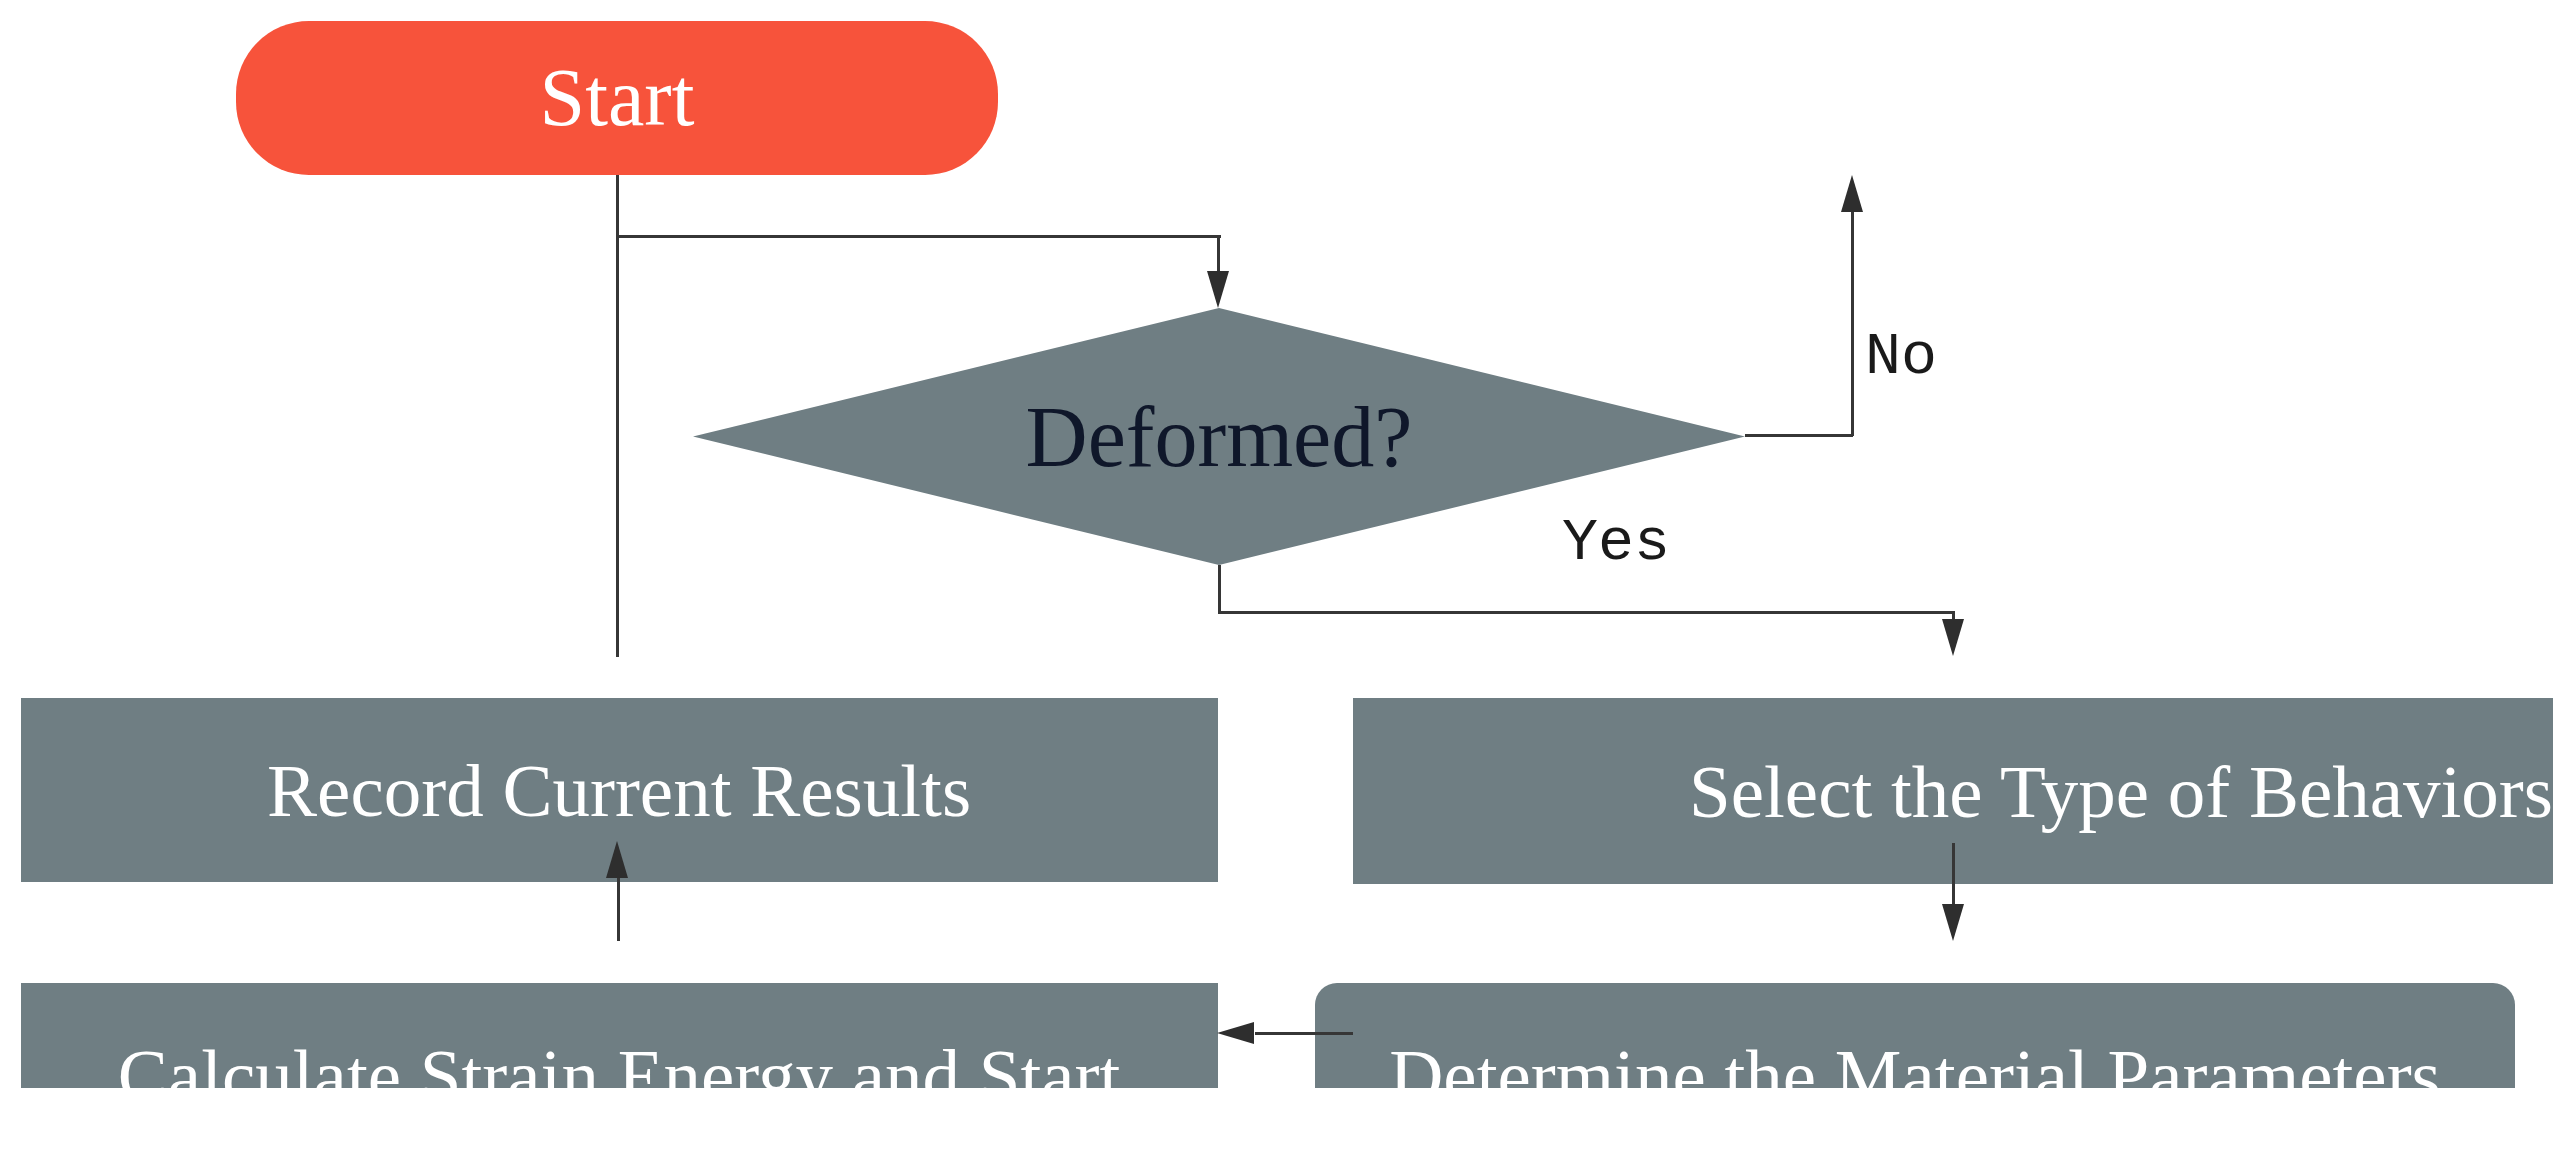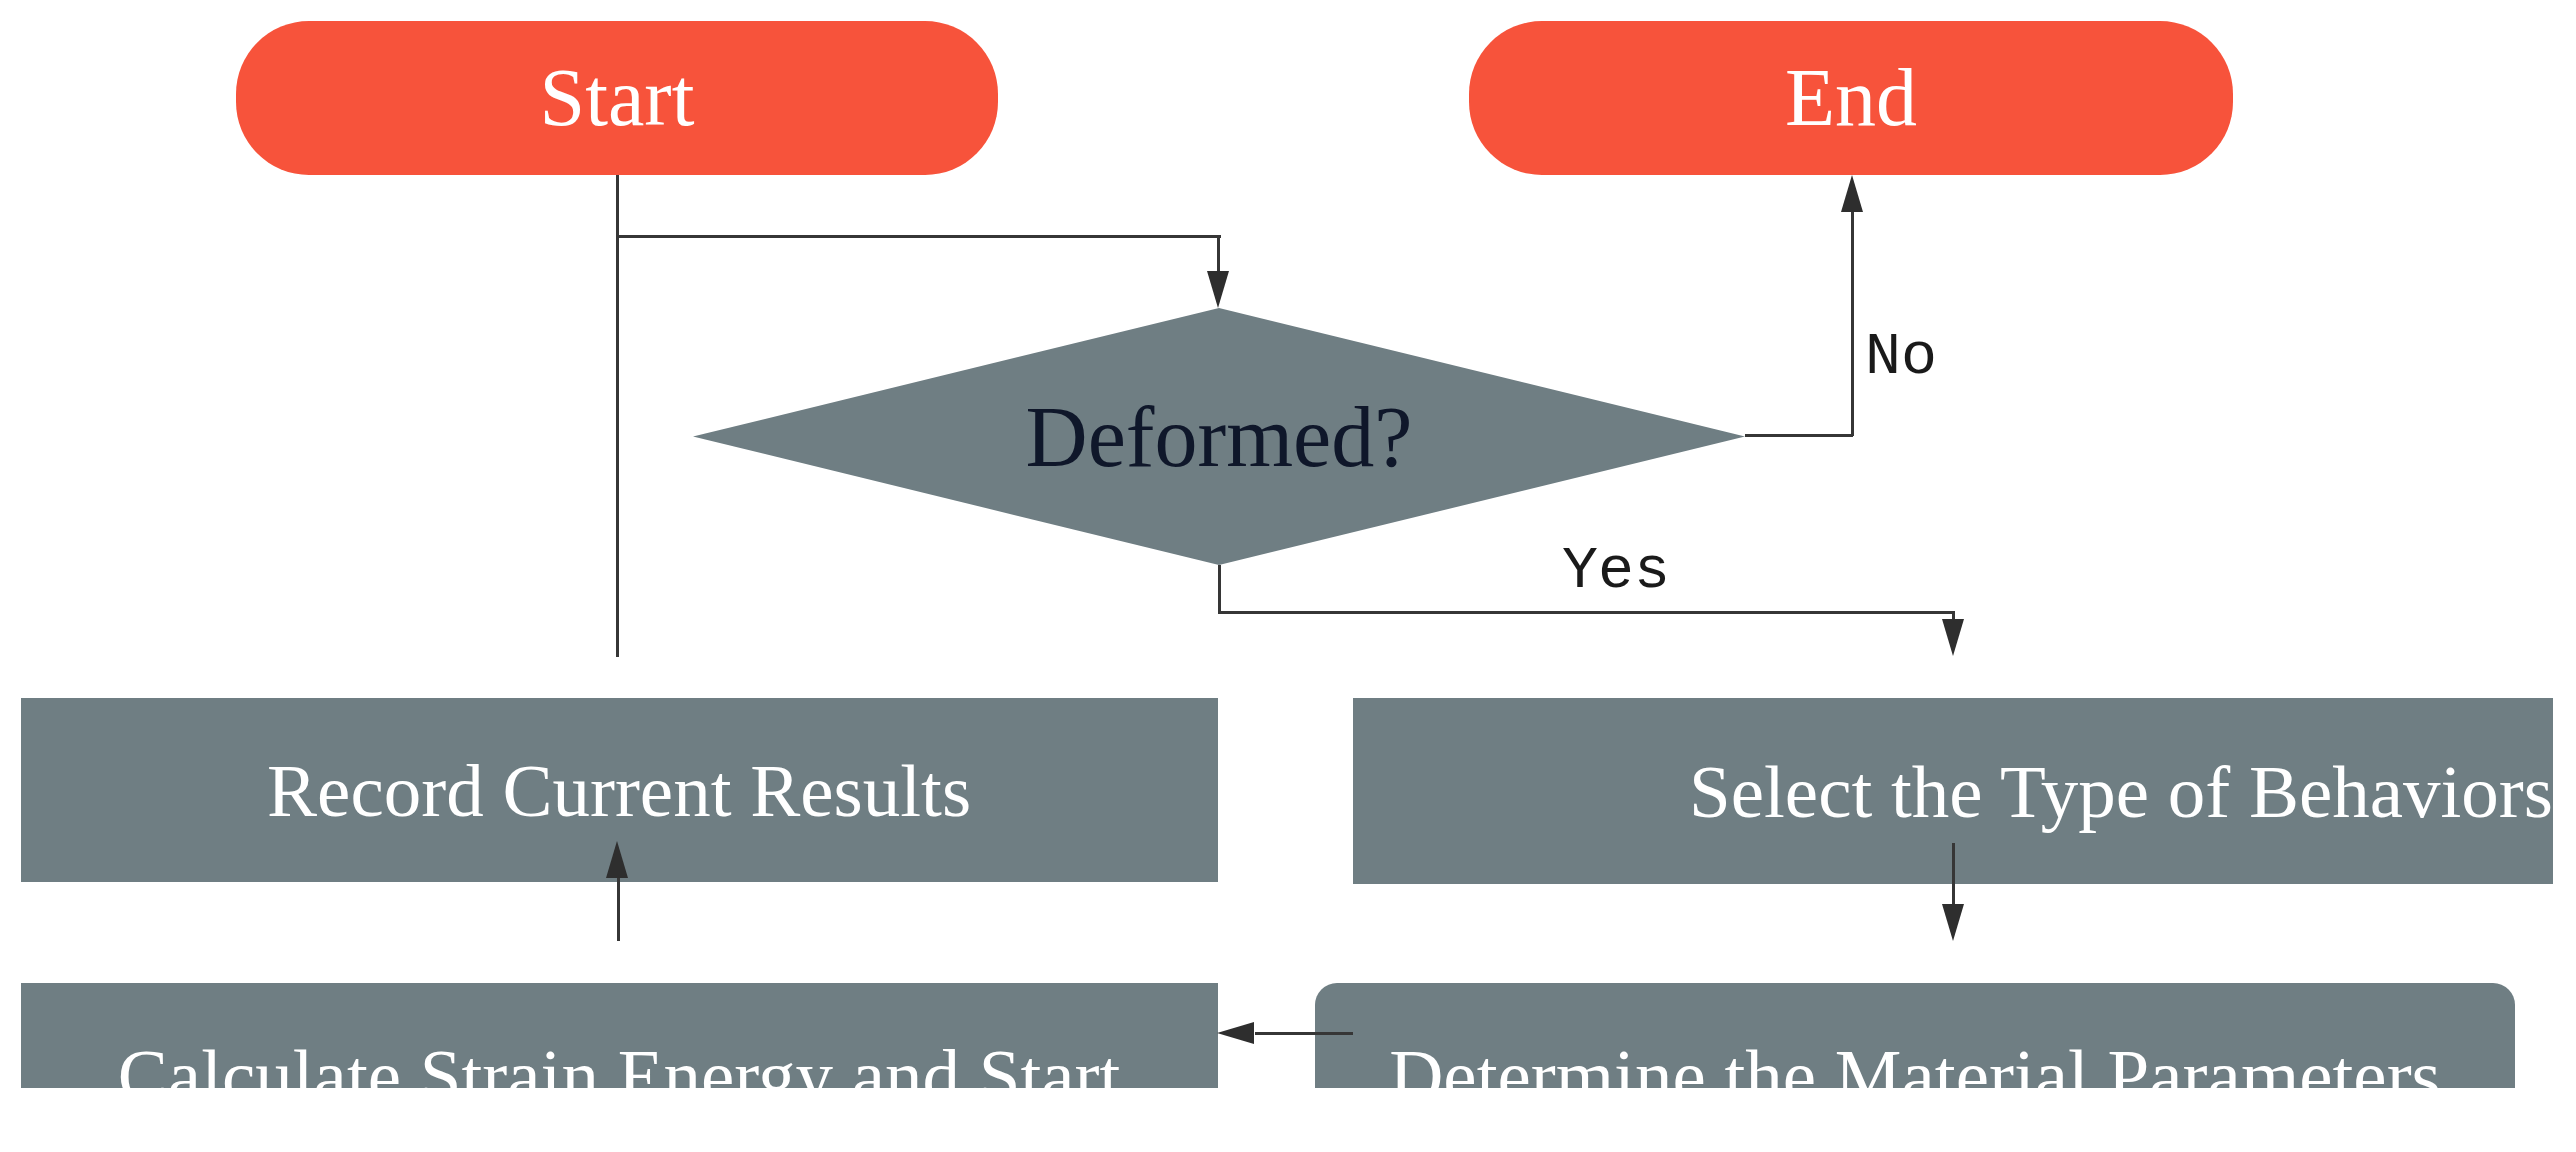--- a/index.html
+++ b/index.html
@@ -67,32 +67,29 @@
   #ah-into-determine{left:1942px;top:904px;}
   #ah-into-calculate{left:1217px;top:1022px;}
   #ah-into-record   {left:606px;top:841px;}
   
   .edge-label{
     position:absolute;
     color:#1a1a1a;
     font-size:60px;line-height:1;font-family:Liberation Mono, monospace;
   }
   #label-no {left:1865px;top:327px;}
-  #label-yes{left:1562px;top:541px;}
+  #label-yes{left:1562px;top:513px;}
 </style>
 </head>
 <body>
 
 <div id="canvas">
 
   <div id="node-start" class="terminal">
     <span>Start</span>
-  </div>
-  <div id="node-end" class="terminal">
-    <span>End</span>
   </div>
 
   <div id="node-deformed">
     <span>Deformed?</span>
   </div>
 
   <div id="node-record" class="process">
     <span>Record Current Results</span>
   </div>
   <div id="node-select" class="process">

